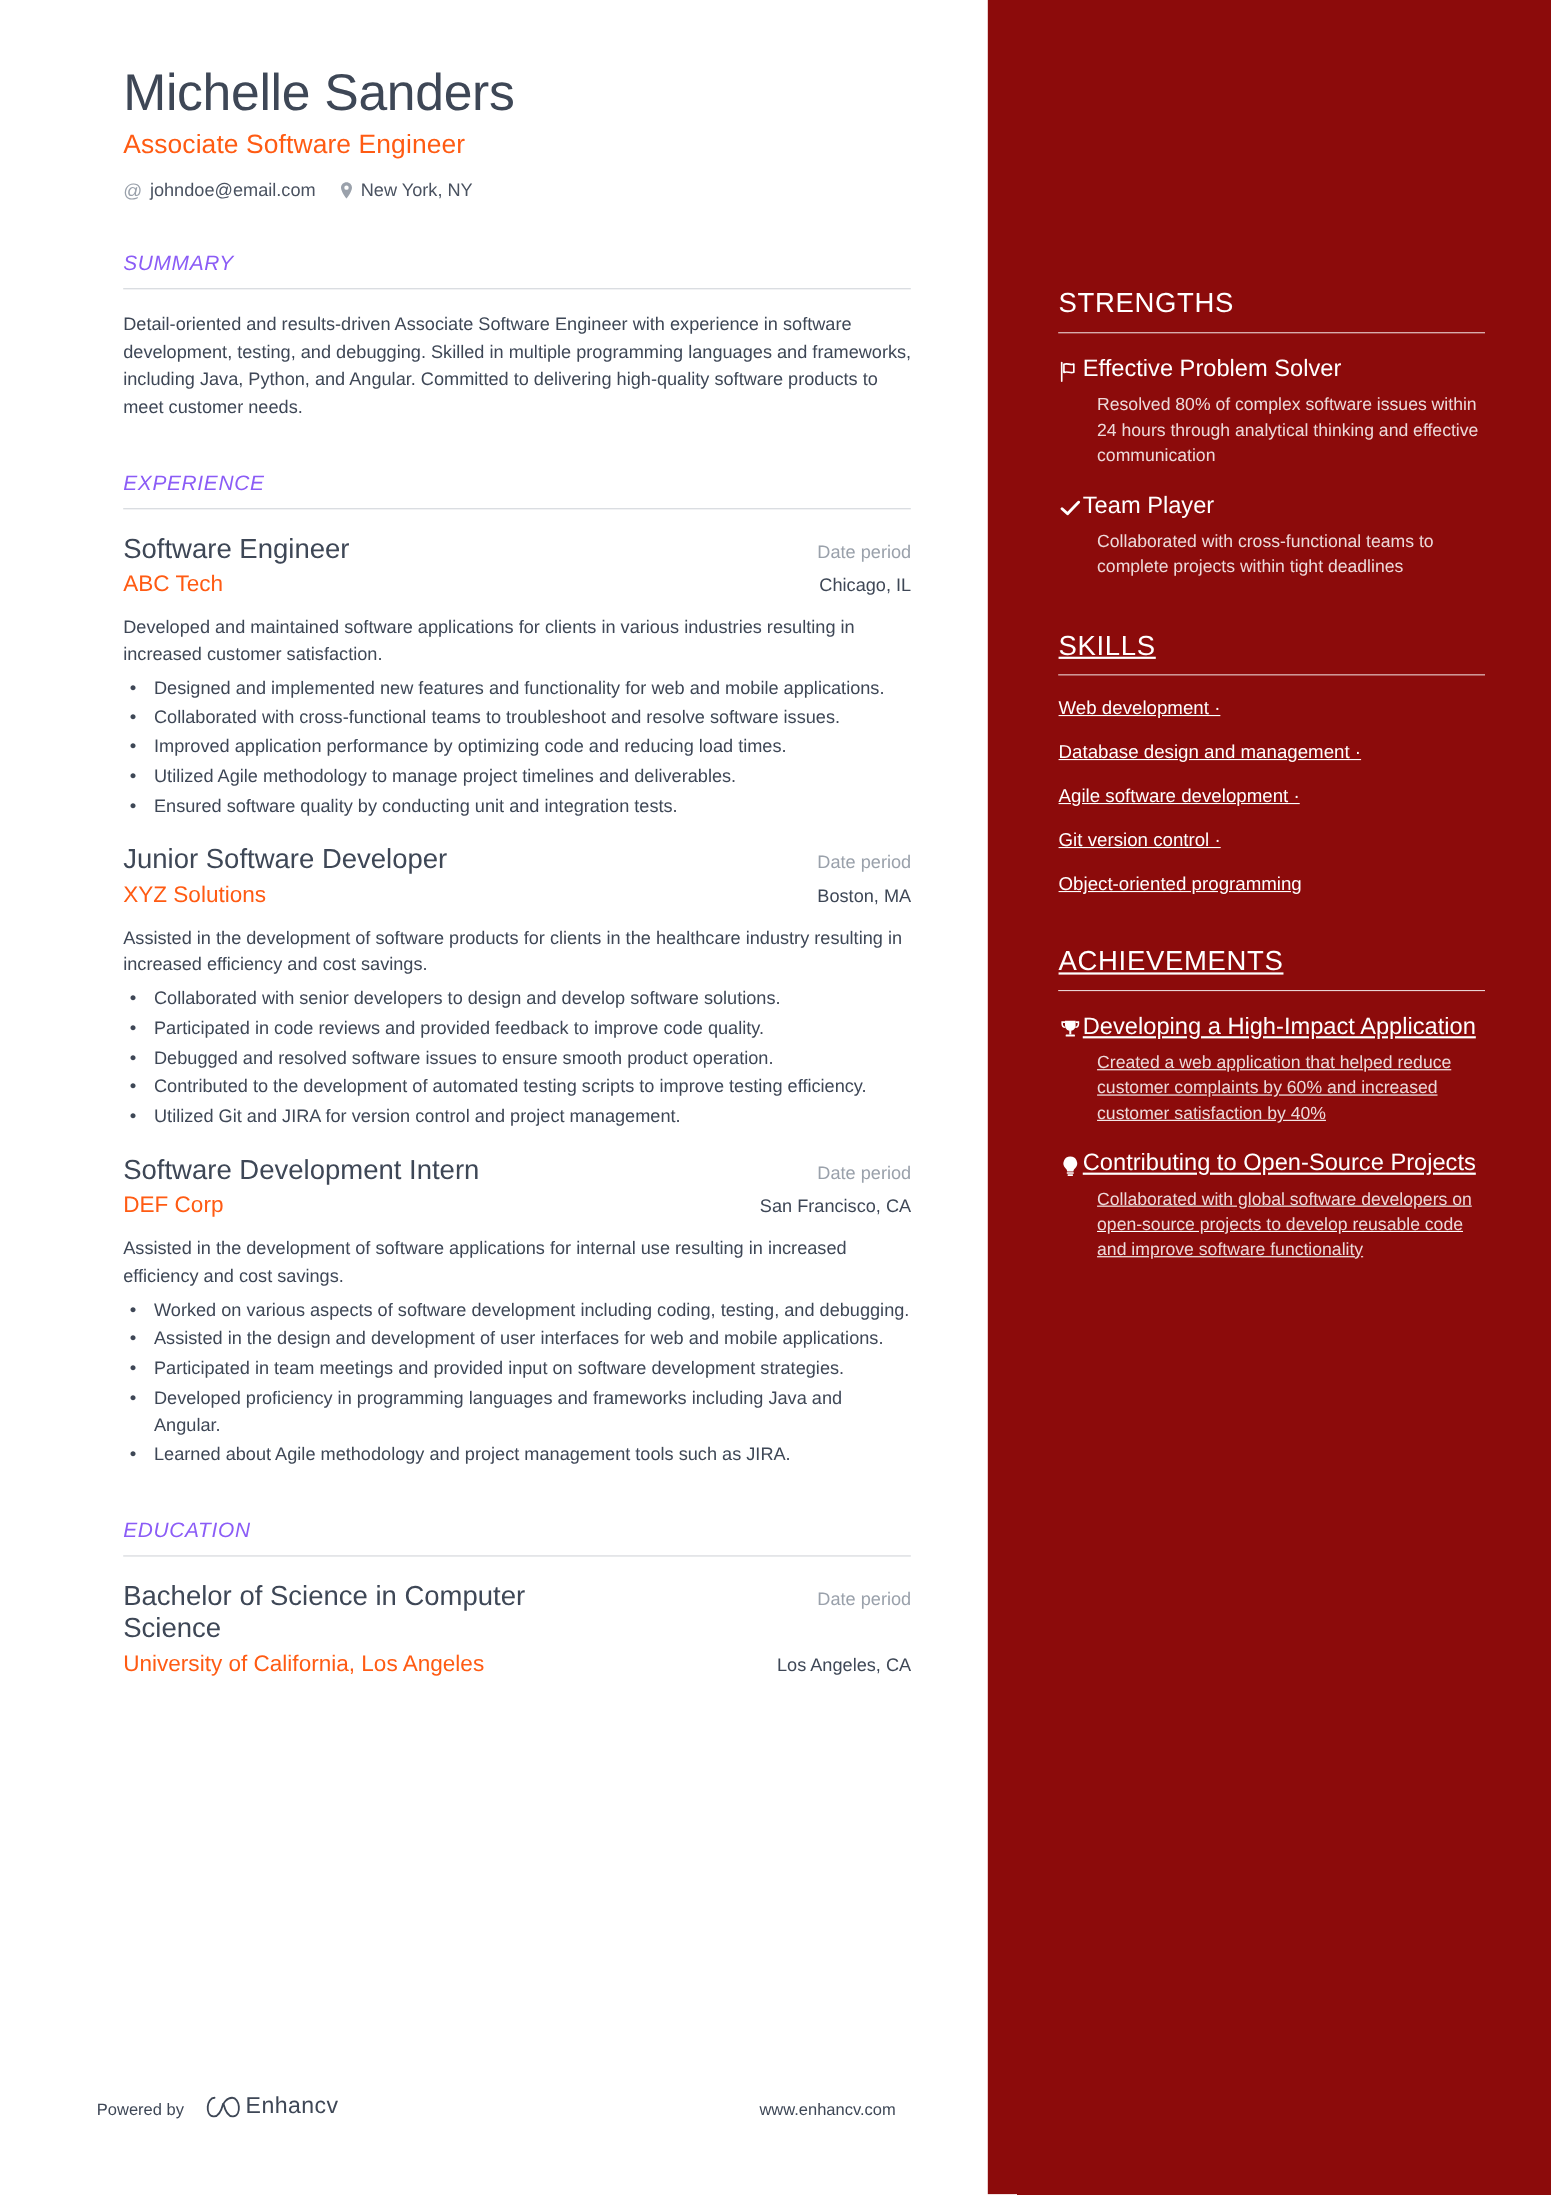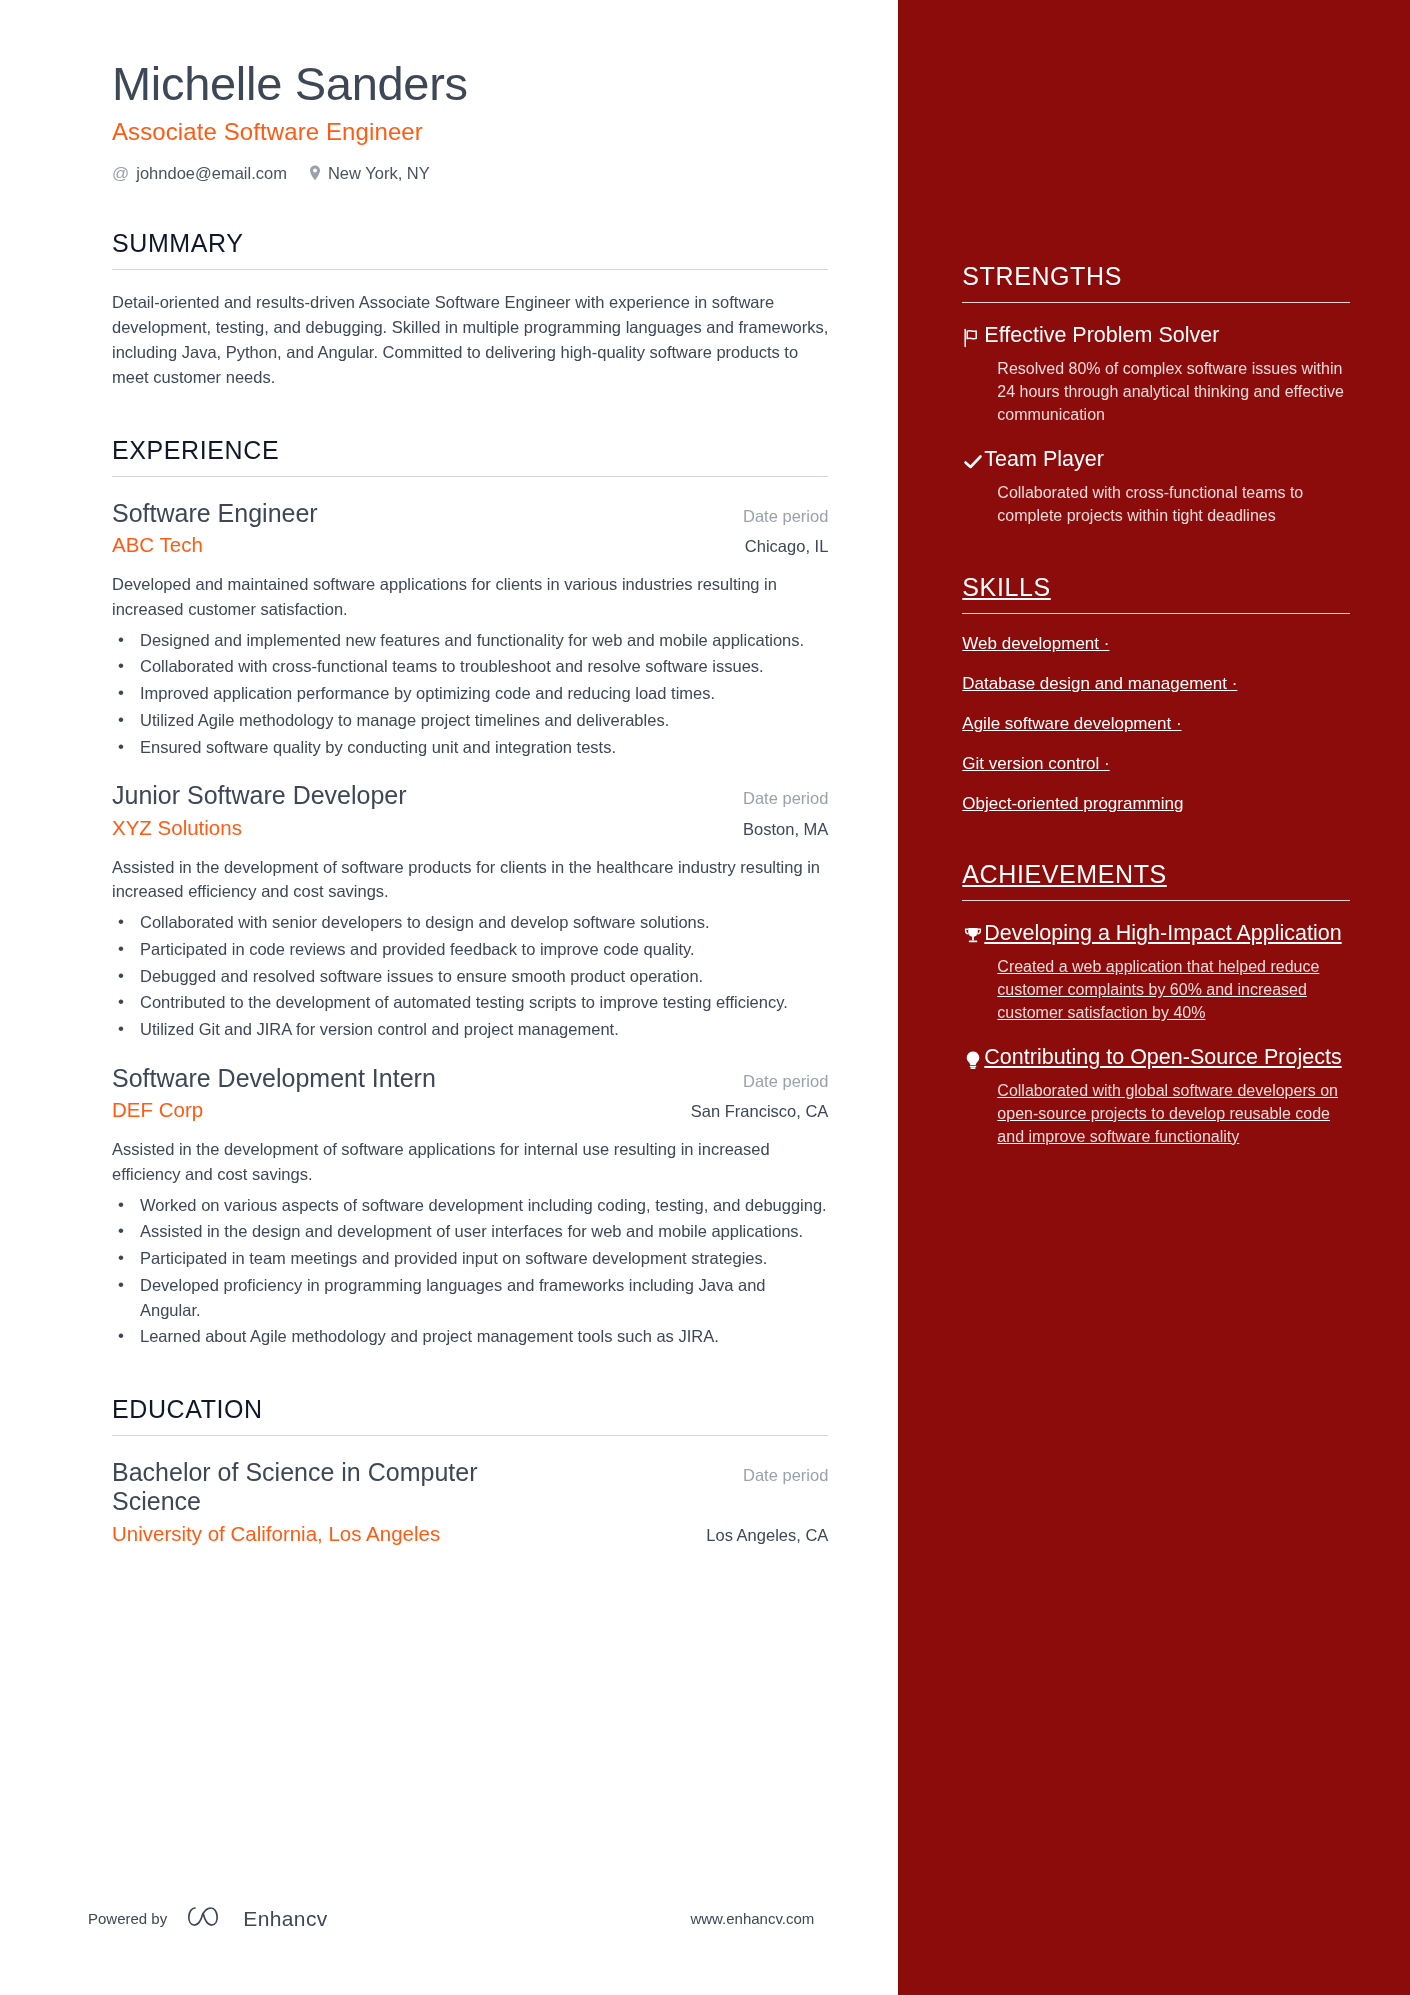--- a/index.html
+++ b/index.html
@@ -50,24 +50,25 @@
   .contact-icon {
     color: #9aa1ab;
     display: inline-flex;
     align-items: center;
     justify-content: center;
   }
   .at-icon { font-size: 17px; line-height: 1; }
 
   .section { margin-top: 46px; }
   .section-title {
-    font-size: 25px;
+    font-size: 19px;
     font-weight: 400;
-    color: #0f172a;
+    color: #8b5cf6;
     letter-spacing: 0.6px;
+    font-style: italic;
   }
   .section-rule {
     height: 1px;
     background: #d2d5da;
     margin-top: 11px;
   }
 
   .summary-text {
     margin-top: 20px;
     font-size: 16.5px;
@@ -145,21 +146,21 @@
     left: 88px;
     right: 84px;
     bottom: 62px;
     display: flex;
     align-items: center;
     justify-content: space-between;
     font-size: 15px;
     color: #3e4756;
   }
   .footer-left { display: flex; align-items: center; gap: 16px; }
-  .brand { display: flex; align-items: center; gap: 20px; }
+  .brand { display: flex; gap: 0; }
   .brand-name {
     font-size: 21px;
     color: #3e4756;
     letter-spacing: 0.4px;
   }
 
   
   .side-col {
     width: 584px;
     background: #8c0b0b;

